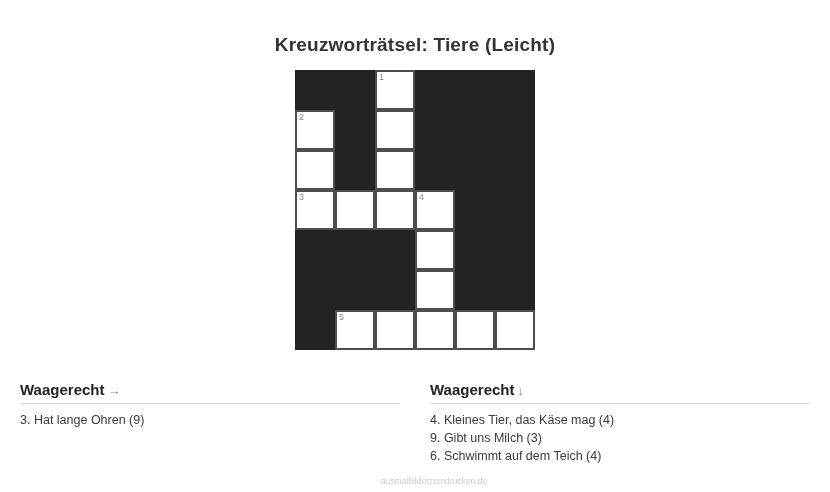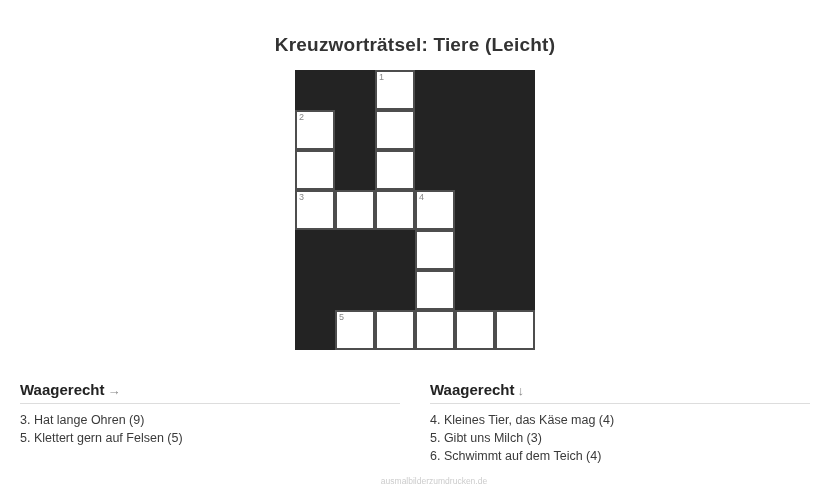--- a/index.html
+++ b/index.html
@@ -139,29 +139,28 @@
       <div class="cell white"></div>
       <div class="cell white"></div>
     </div>
 
   <div class="clues">
 
     <div class="clue-col">
       <h2><span>Waagerecht</span><span class="arrow">→</span></h2>
       <ul>
         <li>3. Hat lange Ohren (9)</li>
-        <li>5. Klettert gern auf Felsen (5)</li>
       </ul>
     </div>
 
     <div class="clue-col">
       <h2><span>Waagerecht</span><span class="arrow">↓</span></h2>
       <ul>
         <li>4. Kleines Tier, das Käse mag (4)</li>
-        <li>5. Gibt uns Milch (3)</li>
+        <li>9. Gibt uns Milch (3)</li>
         <li>6. Schwimmt auf dem Teich (4)</li>
       </ul>
     </div>
 
   </div>
 
   <div class="footer">ausmalbilderzumdrucken.de</div>
 
 </div>
 

